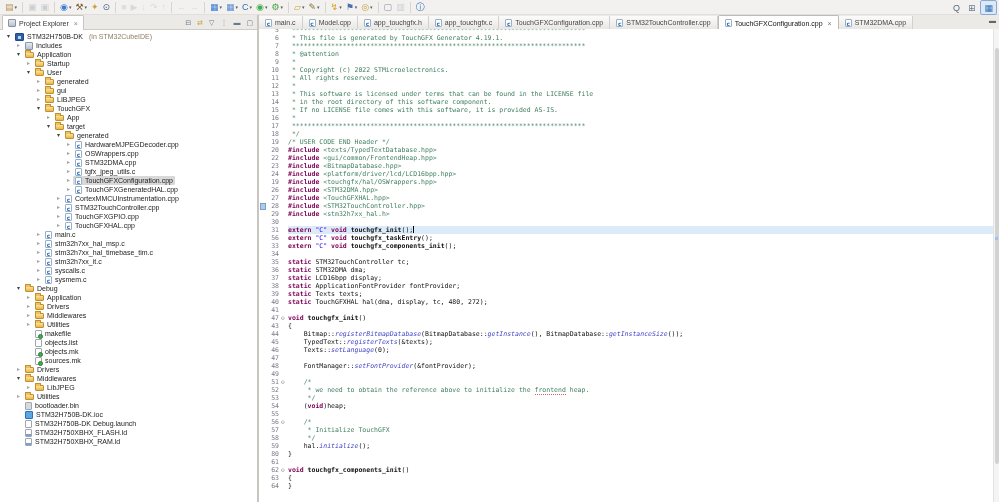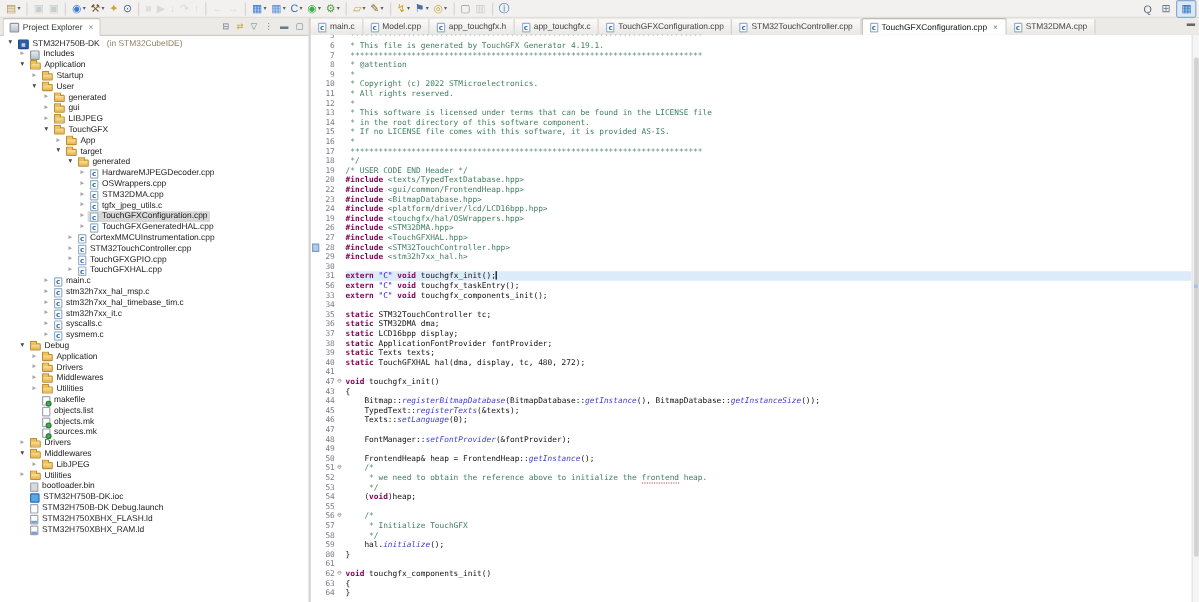--- a/index.html
+++ b/index.html
@@ -65,21 +65,21 @@
   .mark{display:inline-block;width:4px;height:5px;background:#aecbeb;border:1px solid #7aa0cc;margin:1px 0 0 1px}
   .ln{width:14px;flex:none;text-align:right;color:#7b7b85;padding-right:2px}
   .fold{width:7px;flex:none;color:#8a8a8a;font-size:6px;text-align:left}
   .ct{flex:1;height:8px}
   .cur .ct,.cur .fold{background:#dcebfa}
   .t-k{color:#7f0055;font-weight:700}
   .t-c{color:#3f7f5f}
   .t-cu{color:#3f7f5f;border-bottom:1px dotted #cc6666}
   .t-s{color:#2a00ff}
   .t-h{color:#3f7f5f}
-  .t-f{color:#111;font-weight:400}
+  .t-f{color:#111;font-weight:700}
   .t-m{color:#4141c8;font-style:italic}
   .t-p{color:#111}
   .caret{display:inline-block;width:1px;height:7px;background:#000;vertical-align:-1px}
   #scrollbar{position:absolute;right:0;top:14px;width:6px;bottom:0;background:#f4f4f4;border-left:1px solid #e3e3e3;box-sizing:border-box}
   #scroll-thumb{position:absolute;left:1px;right:0;top:4%;height:88%;background:#d2d2d2;border-radius:2px}
   #overview-mark{position:absolute;left:1px;right:1px;top:44%;height:3px;background:#9cc3ee}
   #sash{position:absolute;left:258px;top:15px;width:1px;bottom:0;background:#c9c6c2}
 </style>
 </head>
 <body>
@@ -630,21 +630,20 @@
         <div class="crow"><span class="ann"></span><span class="ln">40</span><span class="fold"></span><span class="ct"><span class="t-k">static</span><span class="t-p"> TouchGFXHAL hal(dma, display, tc, 480, 272);</span></span></div>
         <div class="crow"><span class="ann"></span><span class="ln">41</span><span class="fold"></span><span class="ct"></span></div>
         <div class="crow"><span class="ann"></span><span class="ln">47</span><span class="fold">⊖</span><span class="ct"><span class="t-k">void</span><span class="t-f"> touchgfx_init</span><span class="t-p">()</span></span></div>
         <div class="crow"><span class="ann"></span><span class="ln">43</span><span class="fold"></span><span class="ct"><span class="t-p">{</span></span></div>
         <div class="crow"><span class="ann"></span><span class="ln">44</span><span class="fold"></span><span class="ct"><span class="t-p">    Bitmap::</span><span class="t-m">registerBitmapDatabase</span><span class="t-p">(BitmapDatabase::</span><span class="t-m">getInstance</span><span class="t-p">(), BitmapDatabase::</span><span class="t-m">getInstanceSize</span><span class="t-p">());</span></span></div>
         <div class="crow"><span class="ann"></span><span class="ln">45</span><span class="fold"></span><span class="ct"><span class="t-p">    TypedText::</span><span class="t-m">registerTexts</span><span class="t-p">(&amp;texts);</span></span></div>
         <div class="crow"><span class="ann"></span><span class="ln">46</span><span class="fold"></span><span class="ct"><span class="t-p">    Texts::</span><span class="t-m">setLanguage</span><span class="t-p">(0);</span></span></div>
         <div class="crow"><span class="ann"></span><span class="ln">47</span><span class="fold"></span><span class="ct"></span></div>
         <div class="crow"><span class="ann"></span><span class="ln">48</span><span class="fold"></span><span class="ct"><span class="t-p">    FontManager::</span><span class="t-m">setFontProvider</span><span class="t-p">(&amp;fontProvider);</span></span></div>
         <div class="crow"><span class="ann"></span><span class="ln">49</span><span class="fold"></span><span class="ct"></span></div>
-        <div class="crow"><span class="ann"></span><span class="ln">50</span><span class="fold"></span><span class="ct"><span class="t-p">    FrontendHeap&amp; heap = FrontendHeap::</span><span class="t-m">getInstance</span><span class="t-p">();</span></span></div>
         <div class="crow"><span class="ann"></span><span class="ln">51</span><span class="fold">⊖</span><span class="ct"><span class="t-c">    /*</span></span></div>
         <div class="crow"><span class="ann"></span><span class="ln">52</span><span class="fold"></span><span class="ct"><span class="t-c">     * we need to obtain the reference above to initialize the </span><span class="t-cu">frontend</span><span class="t-c"> heap.</span></span></div>
         <div class="crow"><span class="ann"></span><span class="ln">53</span><span class="fold"></span><span class="ct"><span class="t-c">     */</span></span></div>
         <div class="crow"><span class="ann"></span><span class="ln">54</span><span class="fold"></span><span class="ct"><span class="t-p">    (</span><span class="t-k">void</span><span class="t-p">)heap;</span></span></div>
         <div class="crow"><span class="ann"></span><span class="ln">55</span><span class="fold"></span><span class="ct"></span></div>
         <div class="crow"><span class="ann"></span><span class="ln">56</span><span class="fold">⊖</span><span class="ct"><span class="t-c">    /*</span></span></div>
         <div class="crow"><span class="ann"></span><span class="ln">57</span><span class="fold"></span><span class="ct"><span class="t-c">     * Initialize TouchGFX</span></span></div>
         <div class="crow"><span class="ann"></span><span class="ln">58</span><span class="fold"></span><span class="ct"><span class="t-c">     */</span></span></div>
         <div class="crow"><span class="ann"></span><span class="ln">59</span><span class="fold"></span><span class="ct"><span class="t-p">    hal.</span><span class="t-m">initialize</span><span class="t-p">();</span></span></div>
         <div class="crow"><span class="ann"></span><span class="ln">80</span><span class="fold"></span><span class="ct"><span class="t-p">}</span></span></div>

